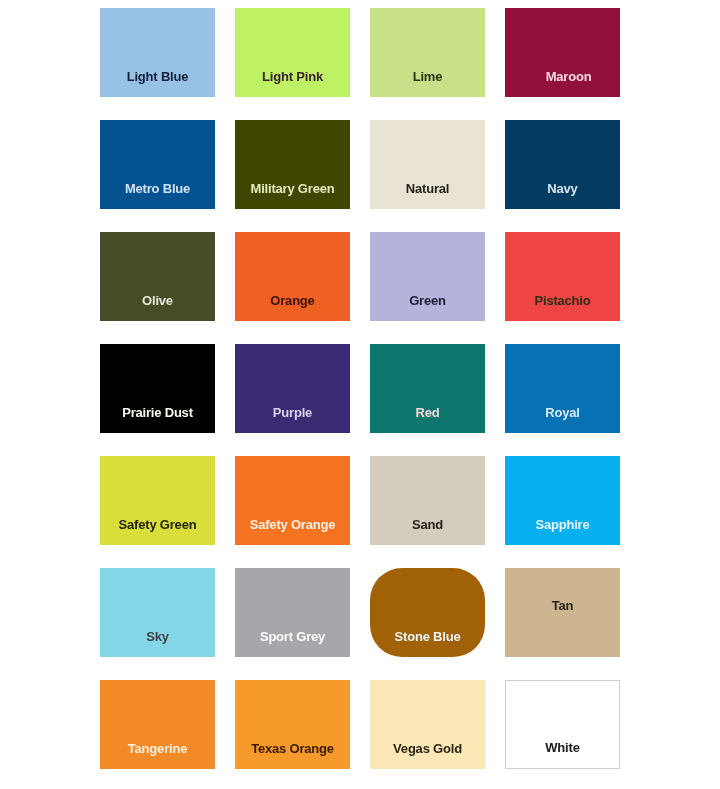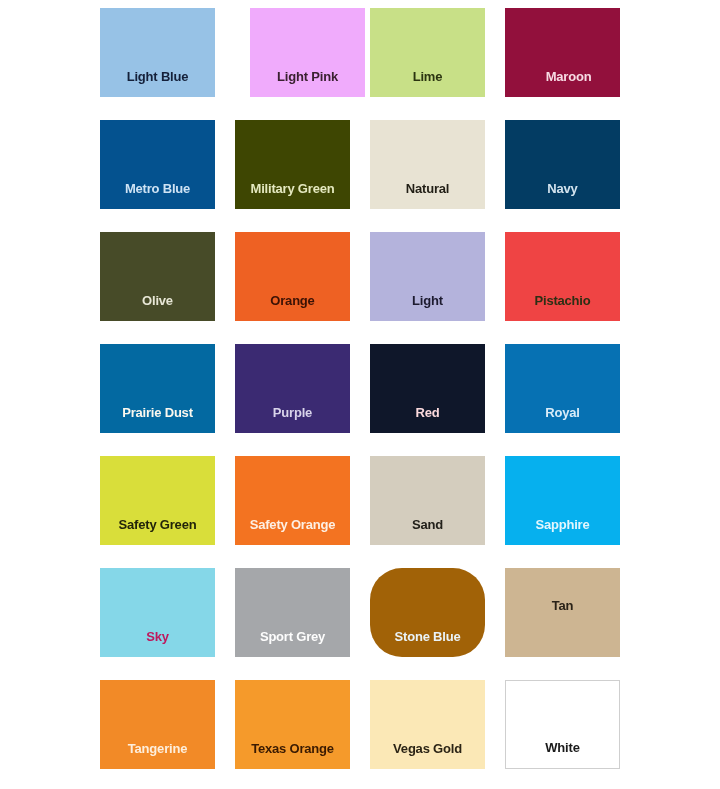--- a/index.html
+++ b/index.html
@@ -53,21 +53,21 @@
     border: 1px solid #cfcfcf;
   }
 </style>
 </head>
 <body>
 
 <div id="swatch-grid">
     <div class="swatch" style="background-color: rgb(151, 194, 230);">
       <span class="swatch-label" style="color: rgb(20, 32, 58);">Light Blue</span>
     </div>
-    <div class="swatch" style="background-color: #f0abfc; margin-left: 15px;">
+    <div class="swatch" style="background-color: #bef264;">
       <span class="swatch-label" style="color: rgb(58, 33, 48);">Light Pink</span>
     </div>
     <div class="swatch" style="background-color: rgb(200, 224, 135);">
       <span class="swatch-label" style="color: rgb(43, 52, 16);">Lime</span>
     </div>
     <div class="swatch" style="background-color: rgb(146, 16, 60);">
       <span class="swatch-label" style="color: rgb(247, 219, 228); padding-left: 12px;">Maroon</span>
     </div>
     <div class="swatch" style="background-color: rgb(4, 82, 143);">
       <span class="swatch-label" style="color: rgb(207, 227, 244);">Metro Blue</span>
@@ -81,51 +81,51 @@
     <div class="swatch" style="background-color: rgb(3, 60, 99);">
       <span class="swatch-label" style="color: rgb(212, 228, 239);">Navy</span>
     </div>
     <div class="swatch" style="background-color: rgb(71, 75, 40);">
       <span class="swatch-label" style="color: rgb(232, 231, 214);">Olive</span>
     </div>
     <div class="swatch" style="background-color: rgb(238, 97, 35);">
       <span class="swatch-label" style="color: rgb(59, 18, 5);">Orange</span>
     </div>
     <div class="swatch" style="background-color: rgb(180, 179, 220);">
-      <span class="swatch-label" style="color: rgb(29, 27, 48);">Light</span>
+      <span class="swatch-label" style="color: rgb(29, 27, 48);">Green</span>
     </div>
     <div class="swatch" style="background-color: #ef4444;">
       <span class="swatch-label" style="color: rgb(44, 47, 20);">Pistachio</span>
     </div>
-    <div class="swatch" style="background-color: #0369a1; justify-content: center;">
+    <div class="swatch" style="background-color: #000000; justify-content: center;">
       <span class="swatch-label" style="color: rgb(251, 248, 239);">Prairie Dust</span>
     </div>
     <div class="swatch" style="background-color: rgb(59, 42, 114);">
       <span class="swatch-label" style="color: rgb(217, 212, 234);">Purple</span>
     </div>
-    <div class="swatch" style="background-color: #0f172a;">
+    <div class="swatch" style="background-color: #0f766e;">
       <span class="swatch-label" style="color: rgb(251, 218, 221);">Red</span>
     </div>
     <div class="swatch" style="background-color: rgb(6, 113, 179);">
       <span class="swatch-label" style="color: rgb(217, 236, 248);">Royal</span>
     </div>
     <div class="swatch" style="background-color: rgb(217, 222, 58);">
       <span class="swatch-label" style="color: rgb(34, 36, 10);">Safety Green</span>
     </div>
     <div class="swatch" style="background-color: rgb(243, 115, 33);">
       <span class="swatch-label" style="color: rgb(253, 240, 228);">Safety Orange</span>
     </div>
     <div class="swatch" style="background-color: rgb(212, 205, 190);">
       <span class="swatch-label" style="color: rgb(35, 33, 27);">Sand</span>
     </div>
     <div class="swatch" style="background-color: rgb(6, 176, 238);">
       <span class="swatch-label" style="color: rgb(227, 246, 253);">Sapphire</span>
     </div>
     <div class="swatch" style="background-color: rgb(133, 215, 232);">
-      <span class="swatch-label" style="color: #be185d;">Sky</span>
+      <span class="swatch-label" style="color: #404040;">Sky</span>
     </div>
     <div class="swatch" style="background-color: rgb(165, 167, 170);">
       <span class="swatch-label" style="color: rgb(253, 253, 253);">Sport Grey</span>
     </div>
     <div class="swatch" style="background-color: #a16207; border-radius: 32px;">
       <span class="swatch-label" style="color: rgb(234, 243, 248);">Stone Blue</span>
     </div>
     <div class="swatch" style="background-color: rgb(205, 181, 146); align-items: center;">
       <span class="swatch-label" style="color: rgb(42, 34, 24);">Tan</span>
     </div>

